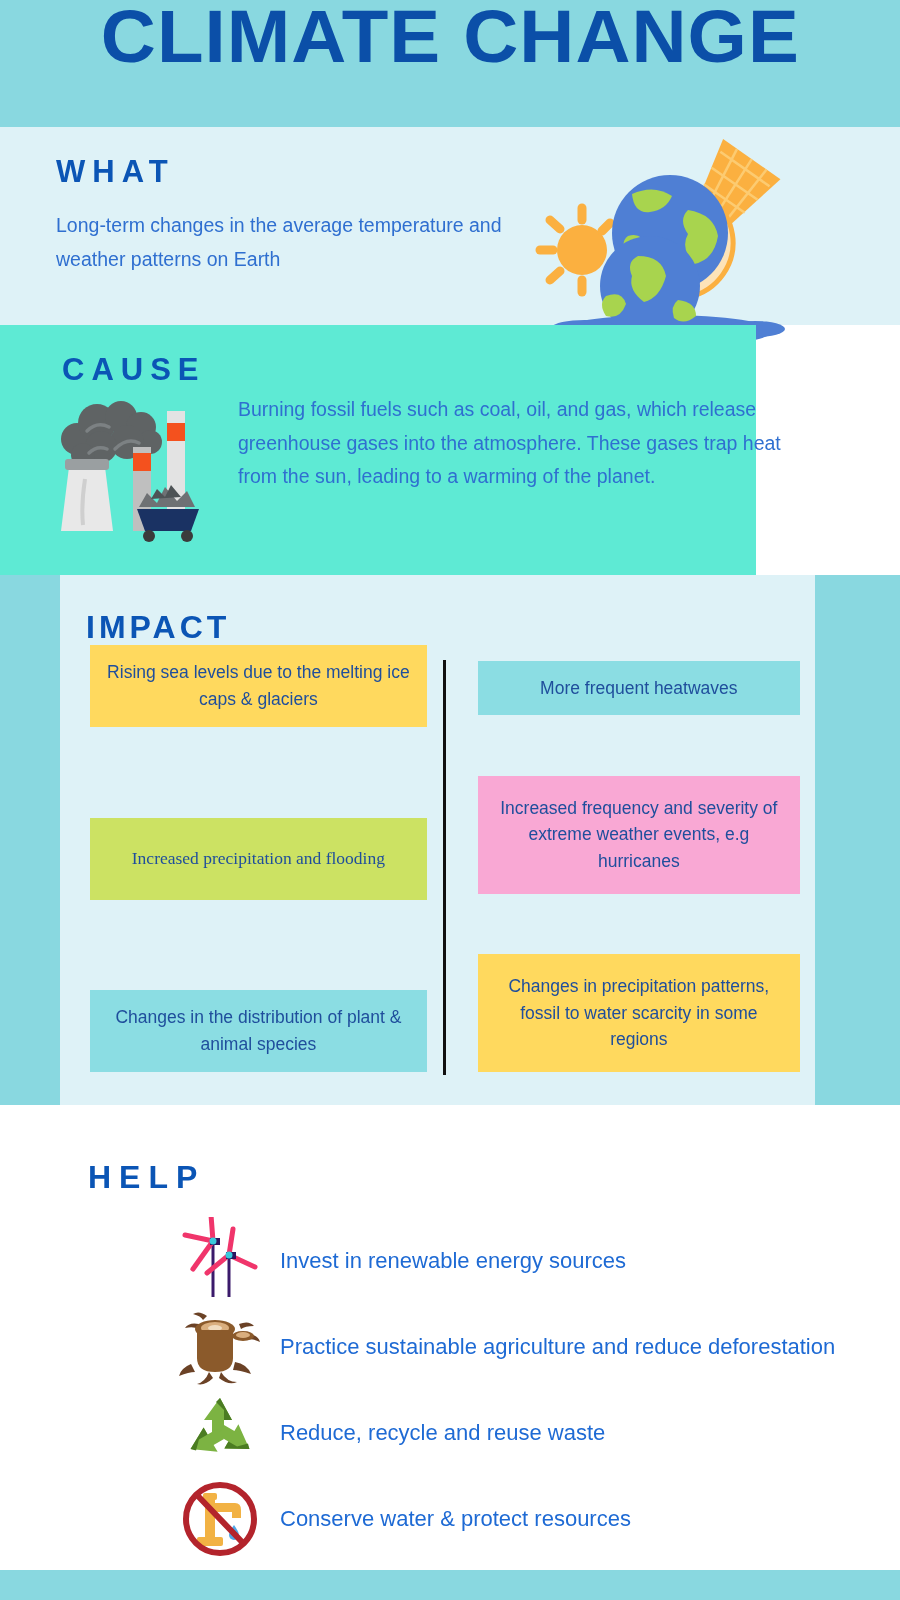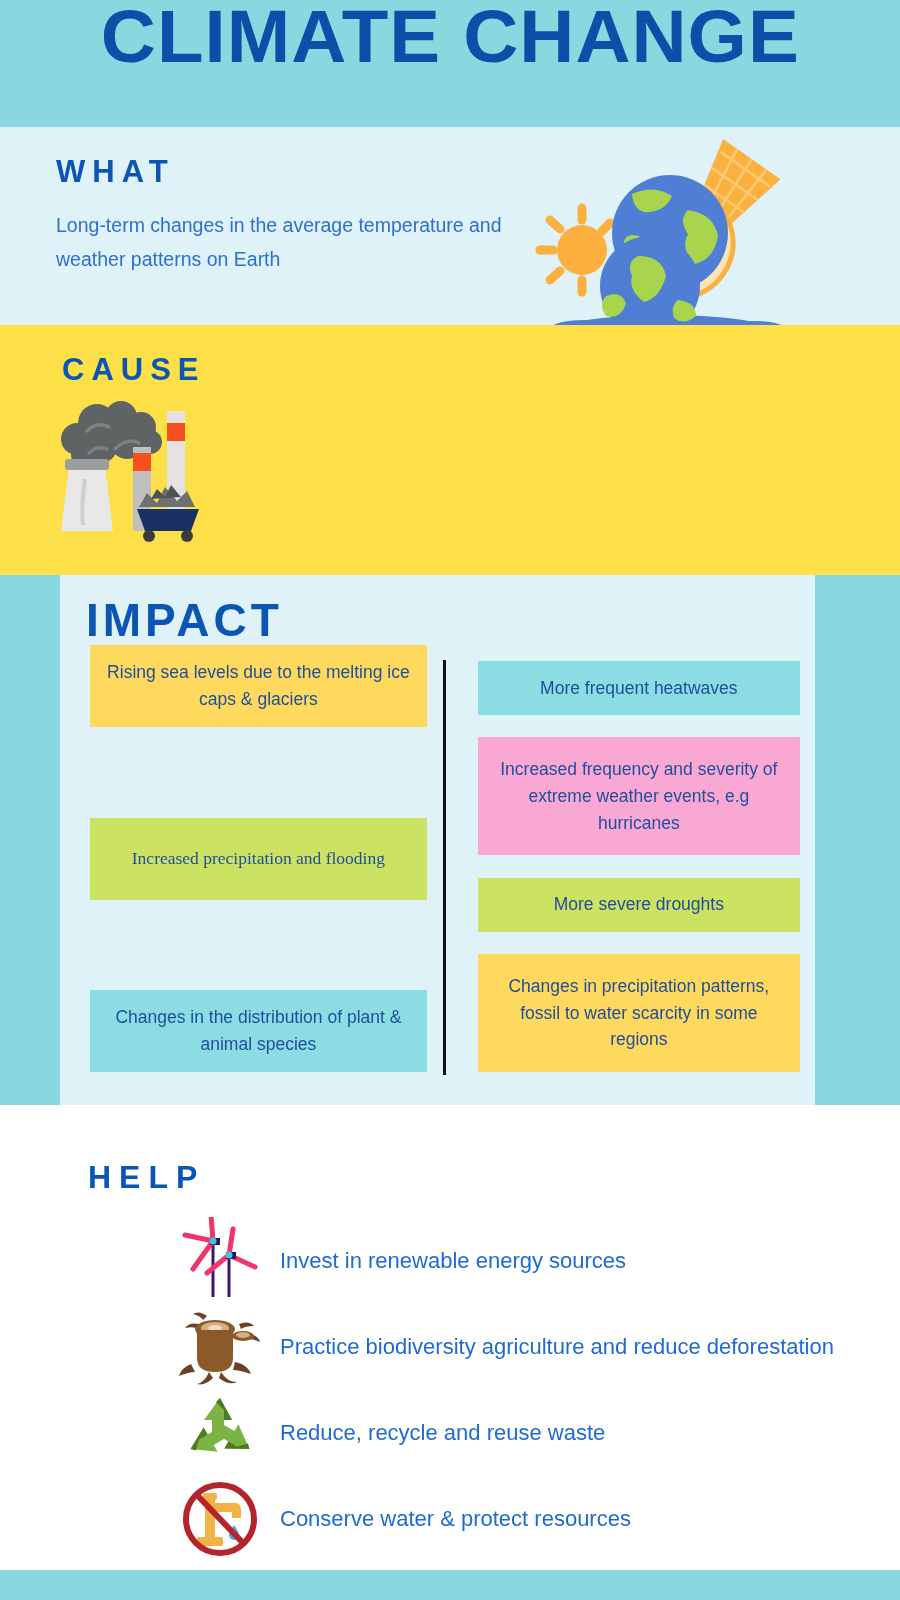--- a/index.html
+++ b/index.html
@@ -41,22 +41,22 @@
     color:#0B55B5;
   }
   .what-head{ position:absolute; left:56px; top:27px; }
   .what-body{
     position:absolute; left:56px; top:82px; width:470px;
     font-size:19.5px; line-height:1.72; color:#2F6FD0; font-weight:400;
   }
 
   
   .cause-band{
-    position:absolute; left:0; top:325px; width:900px; height:250px;
-    background:#fde047;
+    position:absolute; left:0; top:325px; width:756px; height:250px;
+    background:#5eead4;
     padding-left:48px;
   }
   .cause-head{ position:absolute; left:62px; top:27px; }
   .cause-body{
     position:absolute; left:238px; top:68px; width:580px;
     font-size:19.5px; line-height:1.72; color:#2F6FD0;
   }
   .factory{ position:absolute; left:55px; top:62px; width:150px; height:155px; }
 
   
@@ -64,21 +64,21 @@
 
   
   .impact-outer{
     position:absolute; left:0; top:575px; width:900px; height:530px;
     background:#89D8E0;
   }
   .impact-panel{
     position:absolute; left:60px; top:0; width:755px; height:530px;
     background:#DEF2F7;
   }
-  .impact-head{ position:absolute; left:26px; top:18px; letter-spacing:4px; font-size:46px; }
+  .impact-head{ position:absolute; left:26px; top:34px; letter-spacing:4px; font-size:32px; }
   .impact-cols{
     position:absolute; left:0; top:70px; width:755px; height:445px;
     display:flex;
   }
   .impact-col{
     width:350px; display:flex; flex-direction:column; justify-content:flex-start;
   }
   .impact-col.left{ margin-left:30px; justify-content:space-between; padding:0 0 18px 0;}
   .impact-col.right{ margin-left:32px; justify-content:space-between; padding:16px 15px 18px 0;}
   .divider{
@@ -218,40 +218,40 @@
 
     <g>
       <path d="M84 120 l8 -14 l10 10 l8 -16 l12 14 l10 -10 l8 16 Z" fill="#6E7174"></path>
       <path d="M96 112 l6 -10 l8 8 l6 -12 l10 12 Z" fill="#4E5356"></path>
       <path d="M82 122 h62 l-8 22 h-46 Z" fill="#1A3263"></path>
       <circle cx="94" cy="149" r="6" fill="#3B3B3B"></circle>
       <circle cx="132" cy="149" r="6" fill="#3B3B3B"></circle>
     </g>
   </svg>
 
+  <div class="cause-body">Burning fossil fuels such as coal, oil, and gas, which release greenhouse gases into the atmosphere. These gases trap heat from the sun, leading to a warming of the planet.</div>
 </div>
 
 <div class="impact-outer">
   <div class="impact-panel">
     <div class="sect-head impact-head">IMPACT</div>
 
     <div class="impact-cols">
 
       <div class="impact-col left">
         <div class="ibox" style="background: rgb(255, 217, 94); height: 82px;">Rising sea levels due to the melting ice caps &amp; glaciers</div>
         <div class="ibox" style="background: rgb(204, 226, 99); height: 82px; font-family: Liberation Serif, serif;">Increased precipitation and flooding</div>
         <div class="ibox" style="background: rgb(139, 221, 227); height: 82px;">Changes in the distribution of plant &amp; animal species</div>
       </div>
 
       <div class="divider"></div>
 
       <div class="impact-col right">
         <div class="ibox" style="background: rgb(139, 221, 227); height: 54px;">More frequent heatwaves</div>
         <div class="ibox" style="background: #f9a8d4; height: 118px;">Increased frequency and severity of extreme weather events, e.g hurricanes</div>
-        <div class="ibox" style="background: rgb(204, 226, 99); height: 54px;">More severe droughts</div>
         <div class="ibox" style="background: rgb(255, 217, 94); height: 118px;">Changes in precipitation patterns, fossil to water scarcity in some regions</div>
       </div>
 
     </div>
   </div>
 </div>
 
 <div class="help-band">
   <div class="sect-head help-head">HELP</div>
 
@@ -295,21 +295,21 @@
           <ellipse cx="38" cy="22" rx="7" ry="3" fill="#F0DCC0"></ellipse>
           <ellipse cx="66" cy="30" rx="11" ry="5" fill="#8B5A2B"></ellipse>
           <ellipse cx="66" cy="29" rx="7" ry="3" fill="#D9AE7E"></ellipse>
           <path d="M20 24 h36 v28 q0 14 -18 14 q-18 0 -18 -14Z" fill="#8B5A2B"></path>
           <path d="M14 58 q-10 4 -12 12 q10 -4 16 -4Z" fill="#6B4226"></path>
           <path d="M58 56 q12 2 16 12 q-12 -4 -18 -4Z" fill="#6B4226"></path>
           <path d="M32 66 q-4 10 -12 12 q8 2 16 -6Z" fill="#6B4226"></path>
           <path d="M44 66 q6 10 16 10 q-8 4 -18 -4Z" fill="#6B4226"></path>
         </svg>
       </div>
-      <div class="help-text">Practice biodiversity agriculture and reduce deforestation</div>
+      <div class="help-text">Practice sustainable agriculture and reduce deforestation</div>
     </div>
 
     <div class="help-row">
       <div class="help-ico">
         <svg width="80" height="80" viewBox="0 0 80 80">
           <g fill="#7CB342">
             <path d="M40 6 L52 28 L44 28 L44 40 L32 40 L32 28 L24 28 Z" transform="rotate(0 40 40)"></path>
             <path d="M40 6 L52 28 L44 28 L44 40 L32 40 L32 28 L24 28 Z" transform="rotate(120 40 40)"></path>
             <path d="M40 6 L52 28 L44 28 L44 40 L32 40 L32 28 L24 28 Z" transform="rotate(240 40 40)"></path>
           </g>

